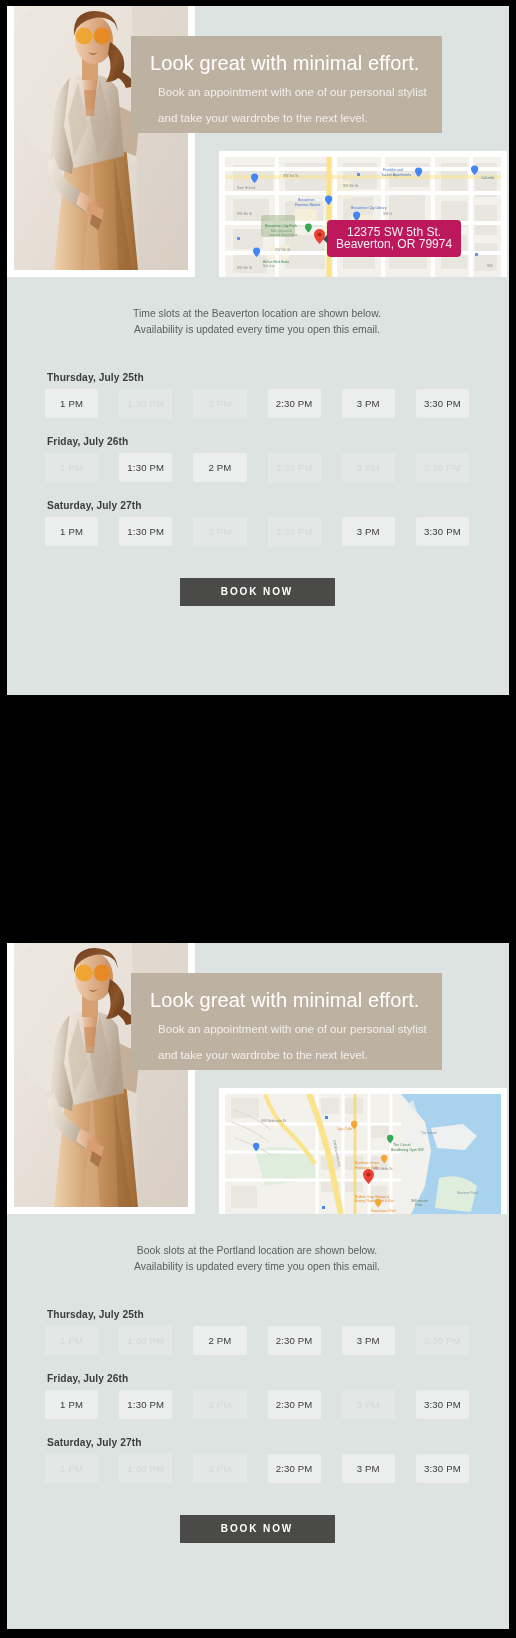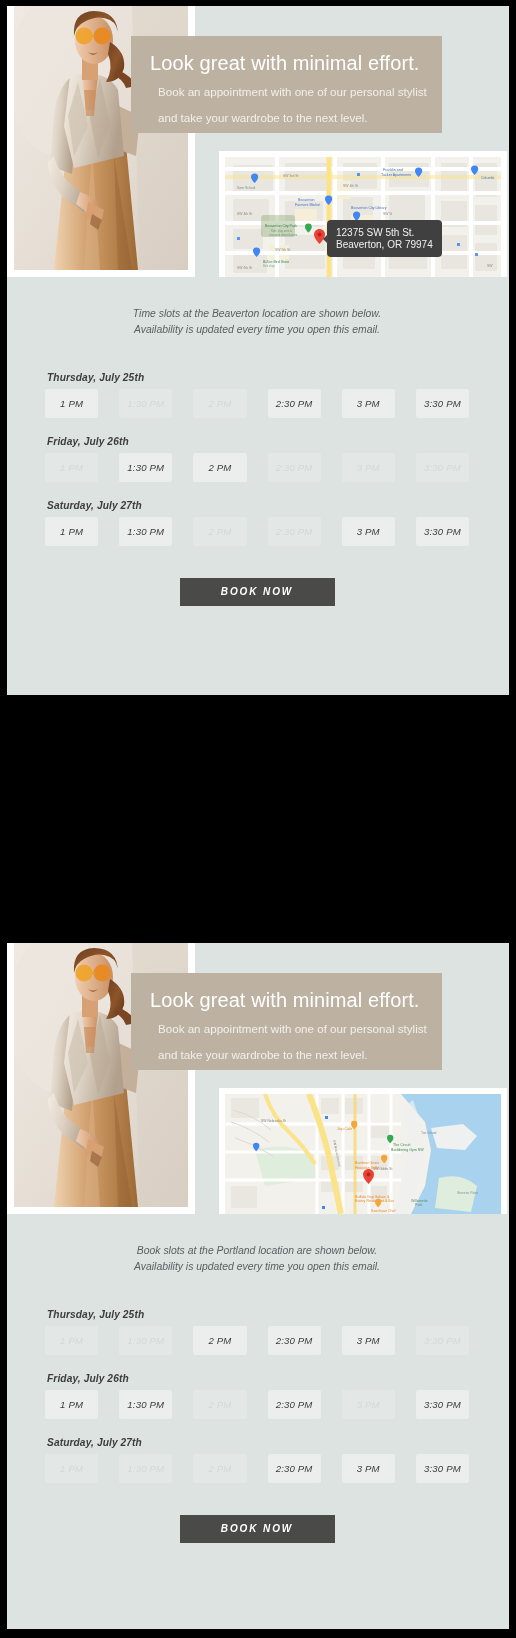--- a/index.html
+++ b/index.html
@@ -48,21 +48,21 @@
   .banner p{
     margin:8px;font-size:11.6px;line-height:17.5px;color:#f2efeb;font-weight:400;
   }
   .map-frame{
     position:absolute;left:212px;top:145px;width:288px;height:126px;
     background:#fff;box-sizing:border-box;padding:6px 0 0 6px;
   }
   .map{position:absolute;left:6px;top:6px;width:276px;height:120px;overflow:hidden;background:#f2efe9;}
 
   
-  .body-wrap{position:relative;padding:0 2px 0 0;font-style:italic;}
+  .body-wrap{position:relative;padding:0 2px 0 0;}
   .intro{
     text-align:center;
     color:#585f5e;
     font-size:10.4px;line-height:16px;
     padding:29px 0 18px 0;
   }
   .intro div{white-space:nowrap;}
   .day-group{padding:0 38px;}
   .day-label{
     font-size:10.2px;font-weight:bold;color:#3c3c3c;
@@ -84,25 +84,26 @@
     width:155px;height:28px;line-height:28px;
     background:#4a4a48;color:#fff;
     font-size:10px;font-weight:bold;letter-spacing:1.9px;
     text-align:center;
   }
 
   
   .map svg{display:block;}
   .tip{
     position:absolute;
-    background:#404040;color:#f0f0f0;
+    background:#be185d;color:#f0f0f0;
     border-radius:4px;
-    font-size:10px;line-height:11.5px;
+    font-size:12px;line-height:11.5px;
     padding:7px 9px;
     white-space:nowrap;
+    text-align:center;
   }
   .tip:after{
     content:"";position:absolute;top:50%;margin-top:-5px;
     border:5px solid transparent;
   }
   .tip.left-tail:after{left:-9px;border-right-color:#44474a;}
   .tip.right-tail:after{right:-9px;border-left-color:#44474a;}
   .pin{position:absolute;width:11px;height:15px;}
 </style>
 </head>

